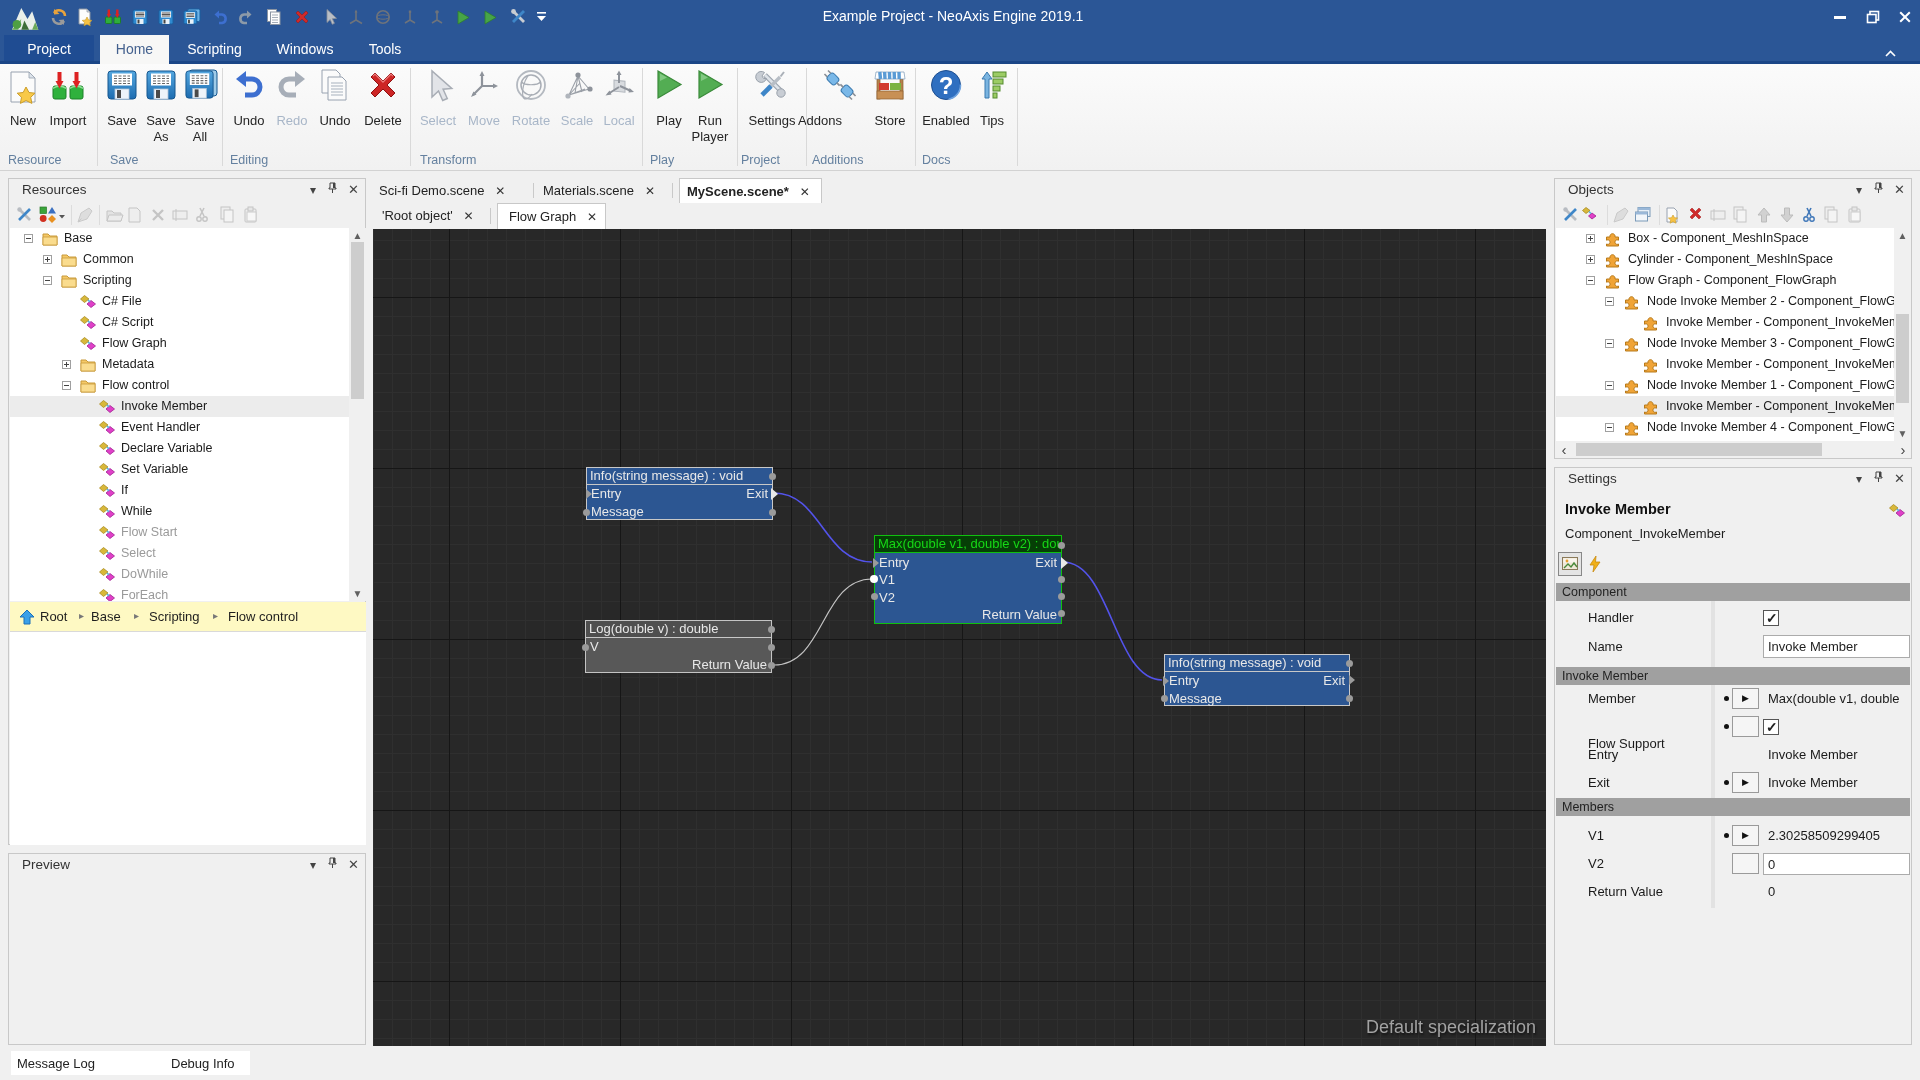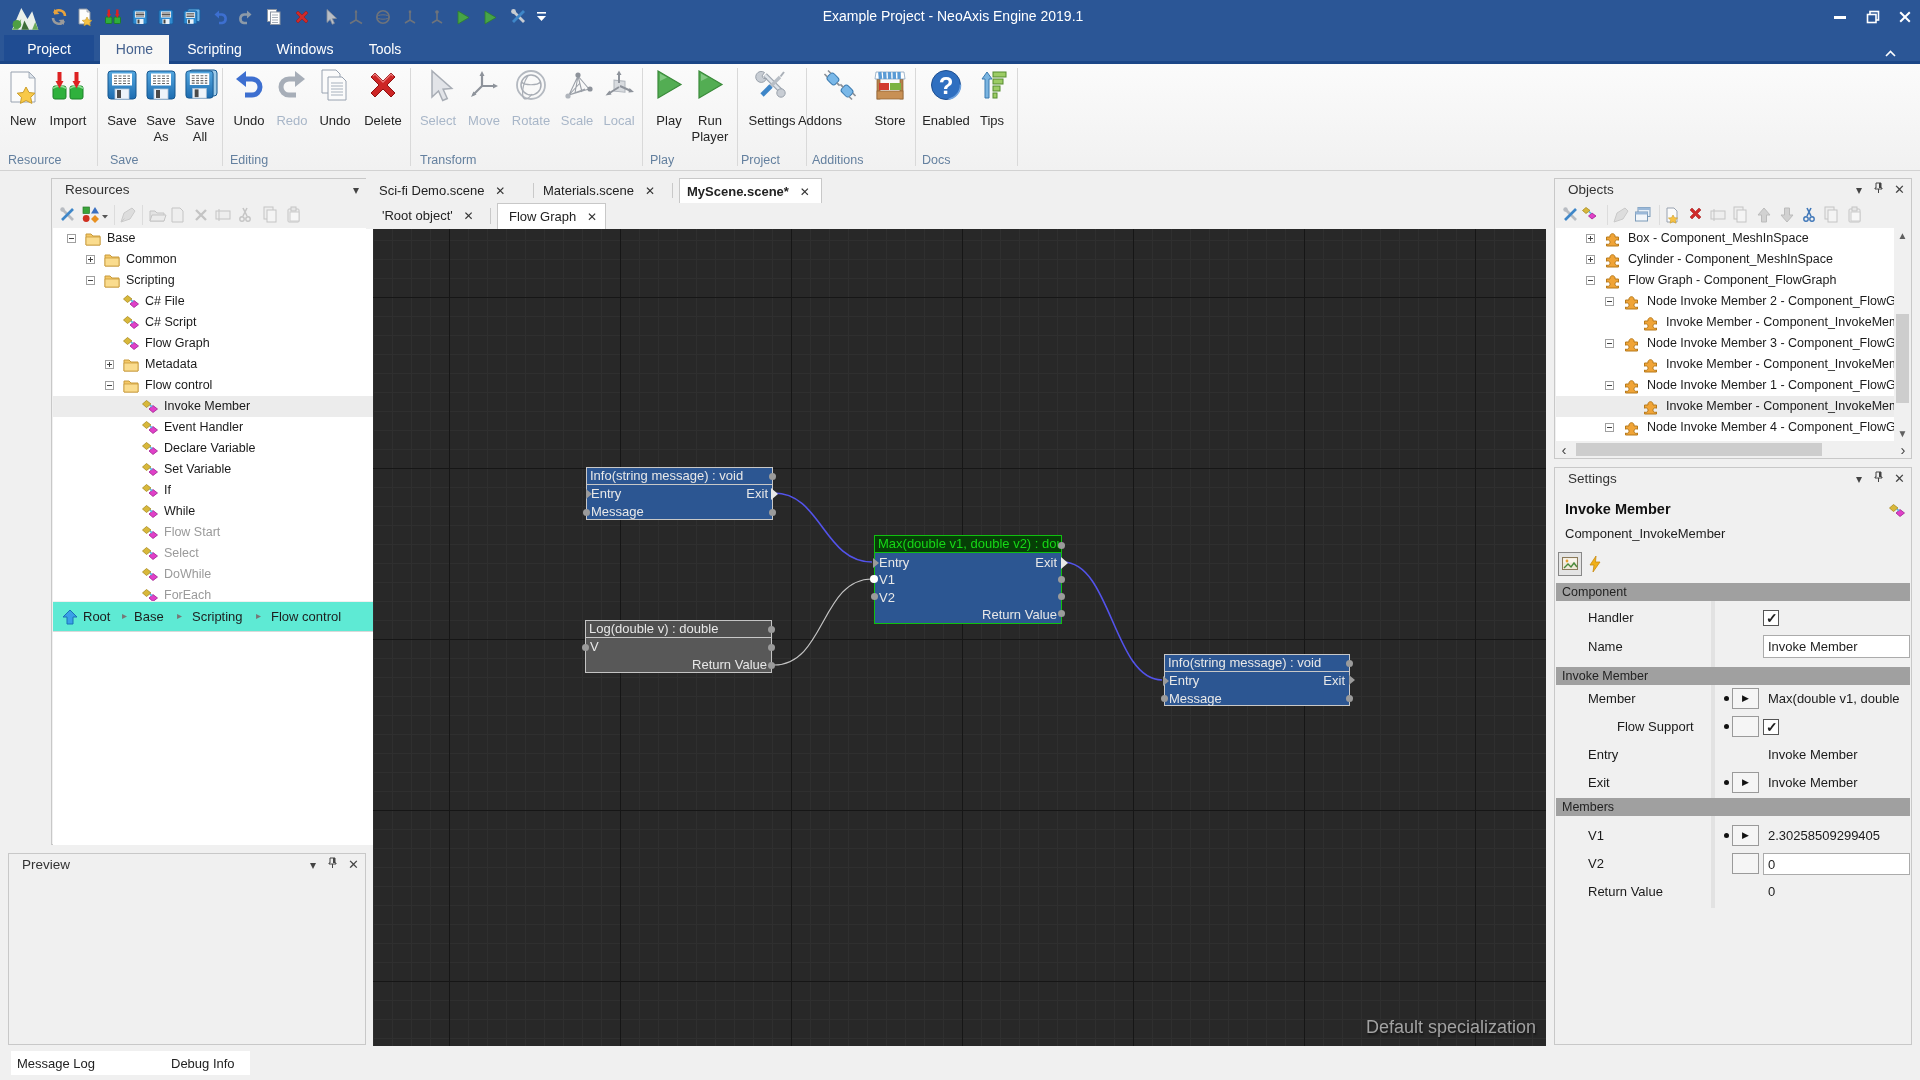--- a/index.html
+++ b/index.html
@@ -413,21 +413,21 @@
   <div class="rsep" style="left:97px;"></div>
   <div class="rsep" style="left:222px;"></div>
   <div class="rsep" style="left:410px;"></div>
   <div class="rsep" style="left:642px;"></div>
   <div class="rsep" style="left:737px;"></div>
   <div class="rsep" style="left:806px;"></div>
   <div class="rsep" style="left:915px;"></div>
   <div class="rsep" style="left:1017px;"></div>
 </div>
 
-<div class="panel" id="resources-panel" style="left:8px; top:178px; width:358px; height:667px;margin-left:43px;">
+<div class="panel" id="resources-panel" style="left:8px; top:178px; width:358px; height:667px;">
   <div class="phead">
       <div class="ptitle">Resources</div>
     <div class="phicons"><span style="margin-right:12px;">▾</span><svg width="9" height="12" style="margin-right:11px;">
           <path d="M2,1 L7,1 L7,6 L8,6 L8,7 L1,7 L1,6 L2,6 Z M4.5,7 L4.5,11" stroke="#444" fill="none" stroke-width="1"></path>
           <rect x="5" y="1" width="2" height="5" fill="#444"></rect>
         </svg><span style="font-size:13px;">✕</span></div>
   </div>
   <div id="res-toolbar" style="position:absolute; left:0; top:23px; width:356px; height:26px;">
     <svg width="260" height="26">
       <g transform="translate(8,5)">
@@ -591,21 +591,21 @@
           <use href="#sym-script"></use>
         </svg>
         <span style="position:absolute;left:111px;">ForEach</span>
       </div>
   </div>
   <div class="sbar" style="left:340px; top:49px; width:17px; height:373px;">
     <div class="sarrow" style="left:0; top:2px; width:17px;">▲</div>
     <div class="sthumb" style="left:2px; top:14px; width:13px; height:157px;"></div>
     <div class="sarrow" style="left:0; bottom:2px; width:17px;">▼</div>
   </div>
-  <div id="res-crumb" style="position:absolute; left:1px; top:423px; width:356px; height:30px; background:#5eead4; border-bottom:1px solid #d9d9d9;">
+  <div id="res-crumb" style="position:absolute; left:1px; top:423px; width:356px; height:30px; background:#fef9c3; border-bottom:1px solid #d9d9d9;">
     <svg width="16" height="16" style="position:absolute;left:9px;top:7px;">
         <path d="M8,1 L15,8 L11,8 L11,15 L5,15 L5,8 L1,8 Z" fill="#3aa0e8" stroke="#1a70b8"></path>
       </svg>
     <span style="position:absolute;left:30px;top:7px;">Root</span>
     <span style="position:absolute;left:69px;top:8px;color:#777;font-size:10px;">▸</span>
     <span style="position:absolute;left:81px;top:7px;">Base</span>
     <span style="position:absolute;left:124px;top:8px;color:#777;font-size:10px;">▸</span>
     <span style="position:absolute;left:139px;top:7px;">Scripting</span>
     <span style="position:absolute;left:203px;top:8px;color:#777;font-size:10px;">▸</span>
     <span style="position:absolute;left:218px;top:7px;">Flow control</span>
@@ -876,21 +876,21 @@
     <div style="position:absolute; left:156px; top:133px; width:4px; height:307px; background:#e2e2e2;"></div>
     <div class="slabel" style="top:136px;">Handler</div>
     <div class="scheck" style="left:208px; top:142px;"></div>
     <div class="slabel" style="top:165px;">Name</div>
     <div class="stext" style="left:208px; top:167px; width:147px; height:23px; line-height:22px;">Invoke Member</div>
     <div class="secbar" style="top:199px;">Invoke Member</div>
     <div class="slabel" style="top:217px;">Member</div>
     <span class="sbullet" style="left:169px; top:228px;"></span>
     <div class="sbtn" style="left:177px; top:220px;">▶</div>
     <div class="sval" style="top:217px;">Max(double v1, double</div>
-    <div class="slabel" style="top:245px;margin-left:29px;">Flow Support</div>
+    <div class="slabel" style="top:262px;">Flow Support</div>
     <span class="sbullet" style="left:169px; top:256px;"></span>
     <div class="sbtn" style="left:177px; top:248px;"></div>
     <div class="scheck" style="left:208px; top:251px;"></div>
     <div class="slabel" style="top:273px;">Entry</div>
     <div class="sval" style="top:273px;">Invoke Member</div>
     <div class="slabel" style="top:301px;">Exit</div>
     <span class="sbullet" style="left:169px; top:312px;"></span>
     <div class="sbtn" style="left:177px; top:304px;">▶</div>
     <div class="sval" style="top:301px;">Invoke Member</div>
     <div class="secbar" style="top:330px;">Members</div>

